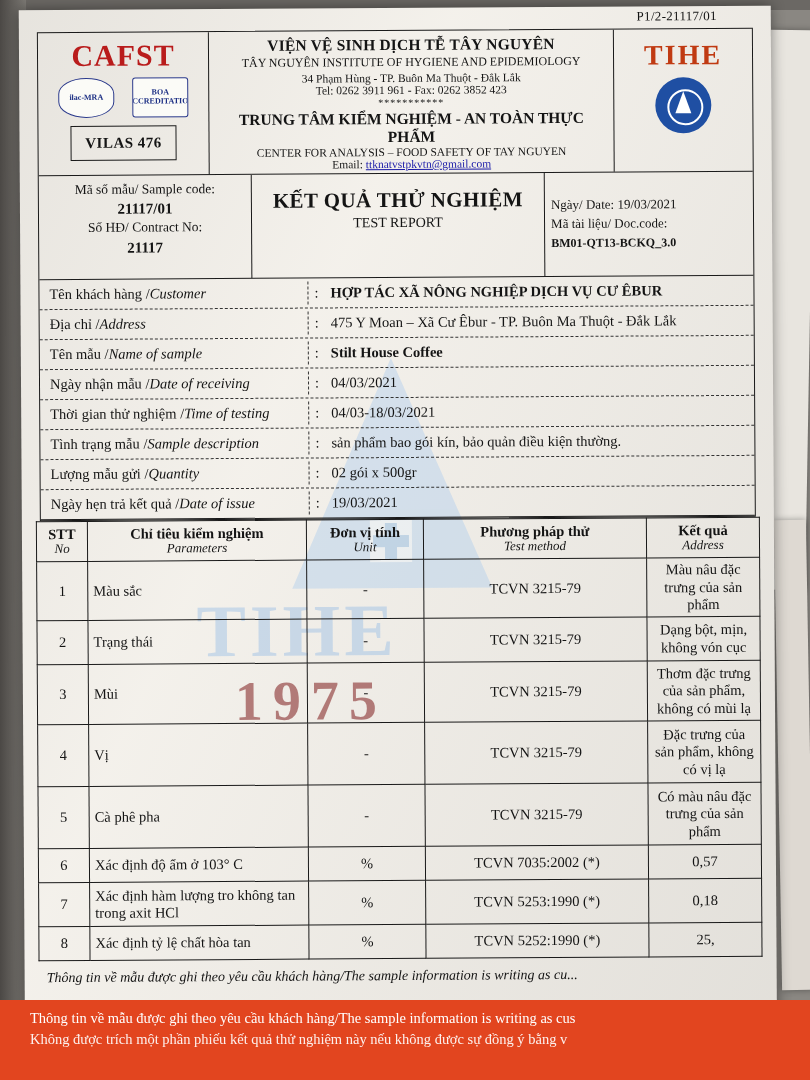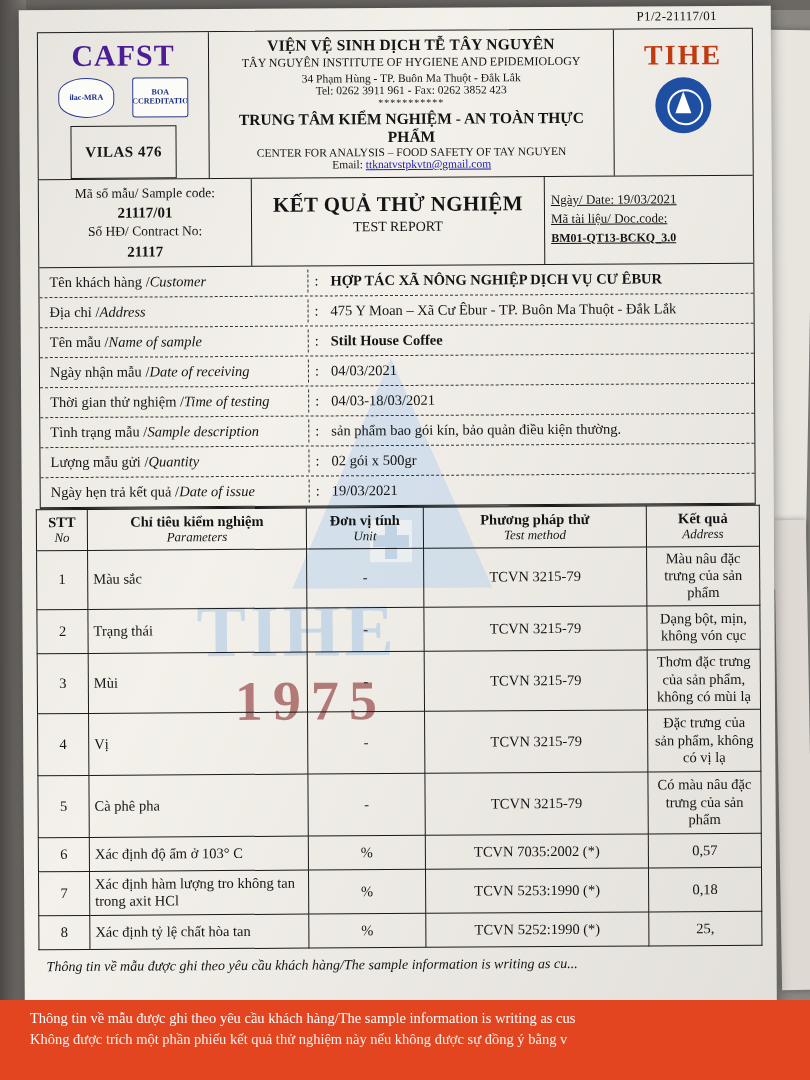--- a/index.html
+++ b/index.html
@@ -86,40 +86,40 @@
     display: flex;
     flex-direction: column;
     align-items: center;
     justify-content: flex-start;
     padding-top: 6px;
   }
   .cafst {
     font-family: "Liberation Serif", serif;
     font-weight: bold;
     font-size: 30px;
-    color: #4c1d95;
+    color: #b91c1c;
     letter-spacing: 1px;
   }
   .logos { display: flex; gap: 18px; margin-top: 5px; }
   .logo-badge {
     width: 54px; height: 38px;
     border: 1px solid #2b3a8c;
     border-radius: 3px;
     display: flex; align-items: center; justify-content: center;
     font-size: 8px; color: #1c2f84; font-weight: bold;
     background: #fbfbf7;
     overflow: hidden;
     position: relative;
   }
   .logo-badge.oval { border-radius: 50%/40%; }
   .logo-badge span { display:block; text-align:center; line-height: 1.1; }
   .vilas {
     margin-top: 8px;
     border: 1.3px solid #1a1a1a;
-    padding: 17px 14px;
+    padding: 8px 14px;
     font-weight: bold;
     font-size: 15px;
     letter-spacing: 0.5px;
   }
   .hdr-mid {
     flex: 1;
     text-align: center;
     padding: 5px 4px 3px 4px;
   }
   .hdr-mid .l1 { font-weight: bold; font-size: 15.5px; letter-spacing: 0.2px; }
@@ -187,23 +187,22 @@
     flex: 1;
     text-align: center;
     padding-top: 14px;
   }
   .tb-mid .t1 { font-weight: bold; font-size: 21px; letter-spacing: 0.4px; }
   .tb-mid .t2 { font-size: 14px; font-style: normal; margin-top: 2px; }
   .tb-right {
     width: 196px;
     border-left: 1.4px solid #1a1a1a;
     font-size: 13px;
-    padding: 14px 6px;
+    padding: 23px 6px;
     line-height: 1.45;
-    text-decoration: underline;
   }
   .tb-right b { font-size: 12px; }
   .ital { font-style: italic; }
 
   
   .inforow {
     display: flex;
     border-bottom: 1.2px dashed #333;
     font-size: 14.5px;
     min-height: 29px;

